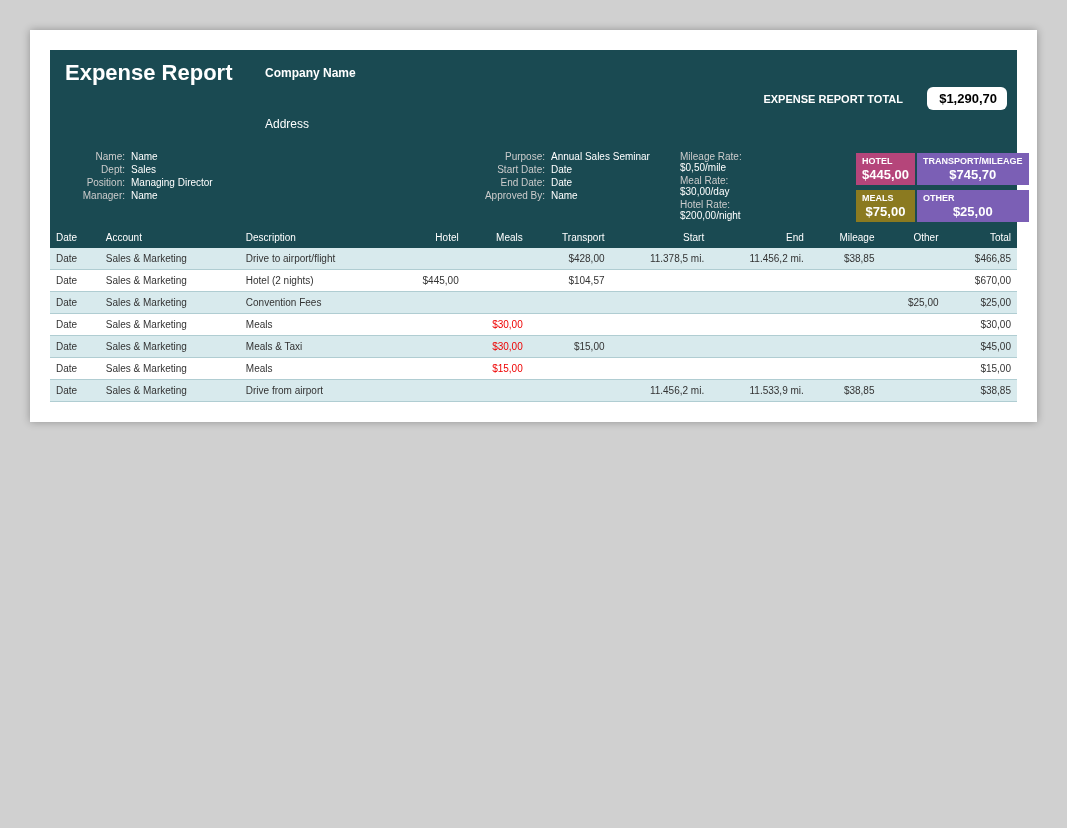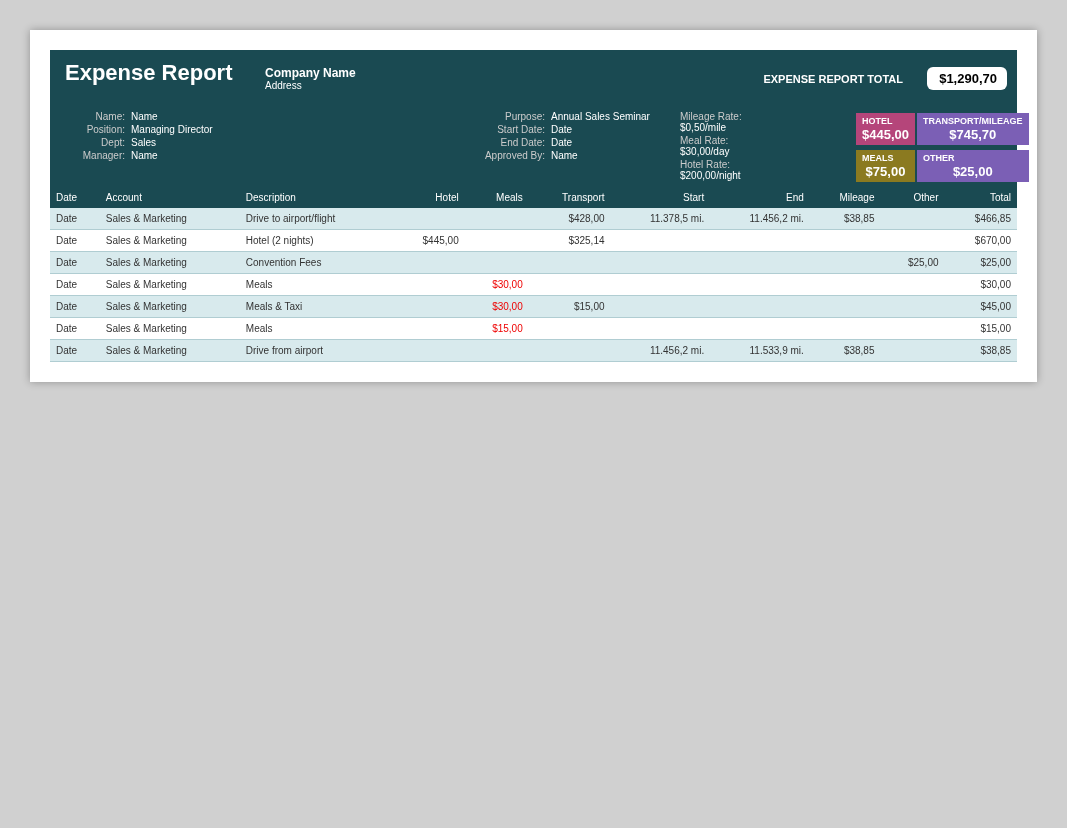--- a/index.html
+++ b/index.html
@@ -39,21 +39,22 @@
     .header-company {
       padding: 16px 15px;
       color: #fff;
       flex: 1;
     }
     .header-company .company-name {
       font-weight: bold;
       font-size: 12px;
     }
     .header-company .company-address {
-      font-size: 10px;
+      font-size: 12px;
+      margin-top: 37px;
     }
     .header-total-block {
       display: flex;
       align-items: center;
       padding: 5px 10px;
       gap: 24px;
     }
     .header-total-label {
       color: #fff;
       font-weight: bold;
@@ -212,26 +213,26 @@
     </div>
   </div>
 
   <div class="info-section">
     <div class="info-left">
       <div class="info-row">
         <span class="info-label">Name:</span>
         <span class="info-value">Name</span>
       </div>
       <div class="info-row">
+        <span class="info-label">Dept:</span>
+        <span class="info-value">Sales</span>
+      </div>
+      <div class="info-row">
         <span class="info-label">Position:</span>
         <span class="info-value">Managing Director</span>
-      </div>
-      <div class="info-row">
-        <span class="info-label">Dept:</span>
-        <span class="info-value">Sales</span>
       </div>
       <div class="info-row">
         <span class="info-label">Manager:</span>
         <span class="info-value">Name</span>
       </div>
     </div>
     <div class="info-middle">
       <div class="info-row">
         <span class="info-label">Purpose:</span>
         <span class="info-value">Annual Sales Seminar</span>
@@ -312,21 +313,21 @@
           <td class="right">$38,85</td>
           <td class="right"></td>
           <td class="rightblack">$466,85</td>
         </tr>
         <tr>
           <td>Date</td>
           <td>Sales &amp; Marketing</td>
           <td>Hotel (2 nights)</td>
           <td class="right">$445,00</td>
           <td class="right"></td>
-          <td class="right">$325,14</td>
+          <td class="right">$104,57</td>
           <td class="right"></td>
           <td class="right"></td>
           <td class="right"></td>
           <td class="right"></td>
           <td class="rightblack">$670,00</td>
         </tr>
         <tr>
           <td>Date</td>
           <td>Sales &amp; Marketing</td>
           <td>Convention Fees</td>

